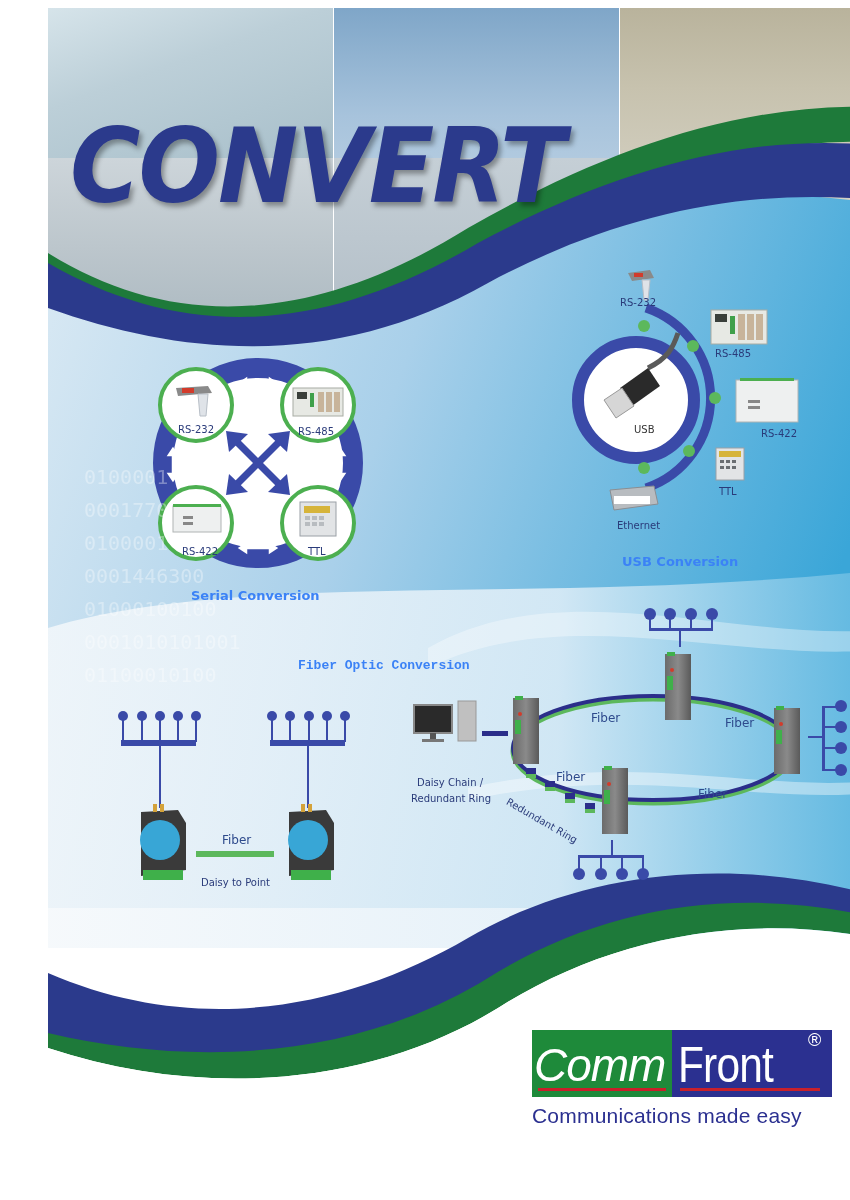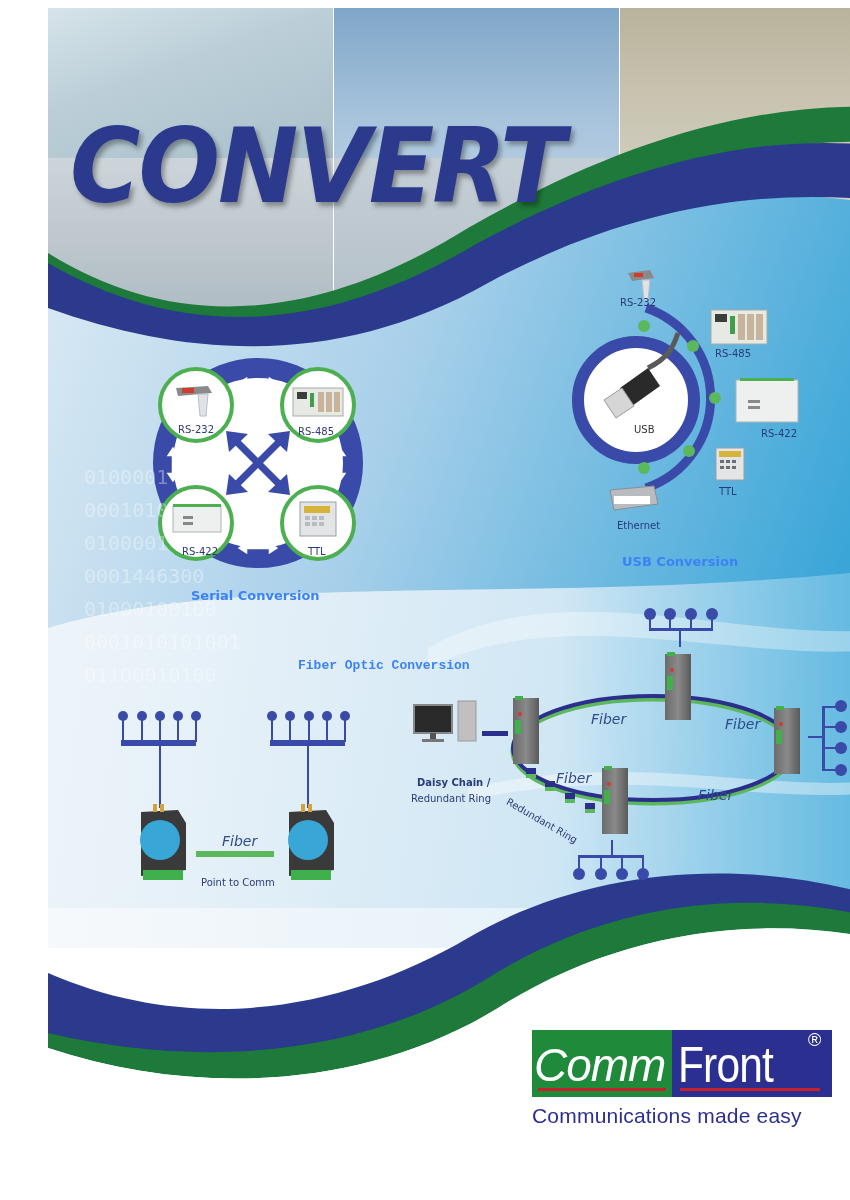--- a/index.html
+++ b/index.html
@@ -22,21 +22,21 @@
       font-size: 96px; letter-spacing: -2px; color: #2b3a8c;
       text-shadow: 3px 4px 5px rgba(0,0,0,0.35);
       transform: scaleY(1.08); transform-origin: left top;
     }
 
     .svg-layer { position: absolute; left: 0; top: 0; }
 
     .label { position: absolute; font-family: "DejaVu Sans", sans-serif; color: #2a3b7a; white-space: nowrap; }
     .device-label { font-size: 10px; }
     .section-title { font-size: 13px; font-weight: bold; color: #3b82f6; }
-    .fiber-label { font-size: 14px; color: #2e4a8c; font-style: italic; }
+    .fiber-label { font-size: 12px; color: #2e4a8c; }
 
     .logo-wrap { position: absolute; left: 484px; top: 1022px; width: 300px; height: 100px; }
     .logo-comm { position: absolute; left: 0; top: 0; width: 145px; height: 67px; background: #1e8a3a; }
     .logo-front { position: absolute; left: 140px; top: 0; width: 160px; height: 67px; background: #2b3090; }
     .logo-comm-text { position: absolute; left: 2px; top: 8px; font-family: "Liberation Sans", sans-serif; font-style: italic; font-size: 46px; color: #ffffff; letter-spacing: -1px; }
     .logo-front-text { position: absolute; left: 146px; top: 6px; font-family: "Liberation Sans", sans-serif; font-size: 50px; color: #ffffff; letter-spacing: -1px; transform: scaleX(0.85); transform-origin: left; }
     .logo-underline-1 { position: absolute; left: 6px; top: 58px; width: 128px; height: 3px; background: #c8202a; }
     .logo-underline-2 { position: absolute; left: 148px; top: 58px; width: 140px; height: 3px; background: #c8202a; }
     .logo-reg { position: absolute; left: 276px; top: 0px; font-family: "Liberation Sans", sans-serif; font-size: 18px; color: #ffffff; }
     .logo-tagline { position: absolute; left: 0; top: 74px; font-family: "Liberation Sans", sans-serif; font-size: 21px; color: #2b3090; letter-spacing: 0.2px; white-space: nowrap; }
@@ -311,21 +311,21 @@
           <rect x="594" y="848" width="2" height="18"></rect>
         <rect x="530" y="847" width="66" height="3"></rect>
         <rect x="563" y="832" width="2" height="16"></rect>
       </g>
     </g>
   </svg>
 
   <div class="headline">CONVERT</div>
 
   <div class="binary"><span>0100001</span>
-<span>0001010</span>
+<span>0001770</span>
 <span>0100001</span>
 <span>0001446300</span>
 <span>01000100100</span>
 <span>0001010101001</span>
 <span>01100010100</span></div>
 
   <div class="label device-label" style="left:130px; top:416px;">RS-232</div>
   <div class="label device-label" style="left:250px; top:418px;">RS-485</div>
   <div class="label device-label" style="left:134px; top:538px;">RS-422</div>
   <div class="label device-label" style="left:260px; top:538px;">TTL</div>
@@ -334,27 +334,27 @@
   <div class="label device-label" style="left:572px; top:289px;">RS-232</div>
   <div class="label device-label" style="left:667px; top:340px;">RS-485</div>
   <div class="label device-label" style="left:713px; top:420px;">RS-422</div>
   <div class="label device-label" style="left:671px; top:478px;">TTL</div>
   <div class="label device-label" style="left:569px; top:512px;text-align:center;">Ethernet</div>
   <div class="label device-label" style="left:586px; top:416px; color:#333;">USB</div>
   <div class="label section-title" style="left:574px; top:546px;">USB Conversion</div>
 
   <div class="label section-title" style="left:250px; top:650px;font-family:Liberation Mono, monospace;">Fiber Optic Conversion</div>
   <div class="label fiber-label" style="left:174px; top:825px;">Fiber</div>
-  <div class="label device-label" style="left:153px; top:869px;">Point to Comm</div>
+  <div class="label device-label" style="left:153px; top:869px;">Daisy to Point</div>
 
   <div class="label fiber-label" style="left:543px; top:703px;">Fiber</div>
   <div class="label fiber-label" style="left:677px; top:708px;">Fiber</div>
   <div class="label fiber-label" style="left:508px; top:762px;">Fiber</div>
   <div class="label fiber-label" style="left:650px; top:779px;">Fiber</div>
-  <div class="label device-label" style="left:369px; top:769px;font-weight:bold;">Daisy Chain /</div>
+  <div class="label device-label" style="left:369px; top:769px;">Daisy Chain /</div>
   <div class="label device-label" style="left:363px; top:785px;">Redundant Ring</div>
   <div class="label device-label" style="left:462px; top:788px; transform: rotate(30deg); transform-origin:left top;">Redundant Ring</div>
 
   <div class="logo-wrap">
     <div class="logo-comm"></div>
     <div class="logo-front"></div>
     <div class="logo-comm-text">Comm</div>
     <div class="logo-front-text">Front</div>
     <div class="logo-underline-1"></div>
     <div class="logo-underline-2"></div>

